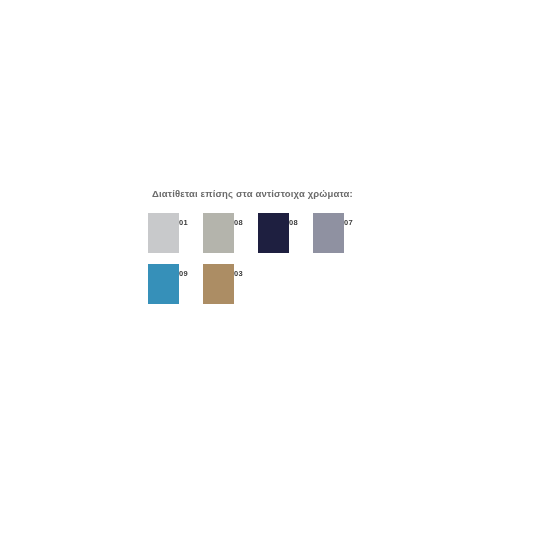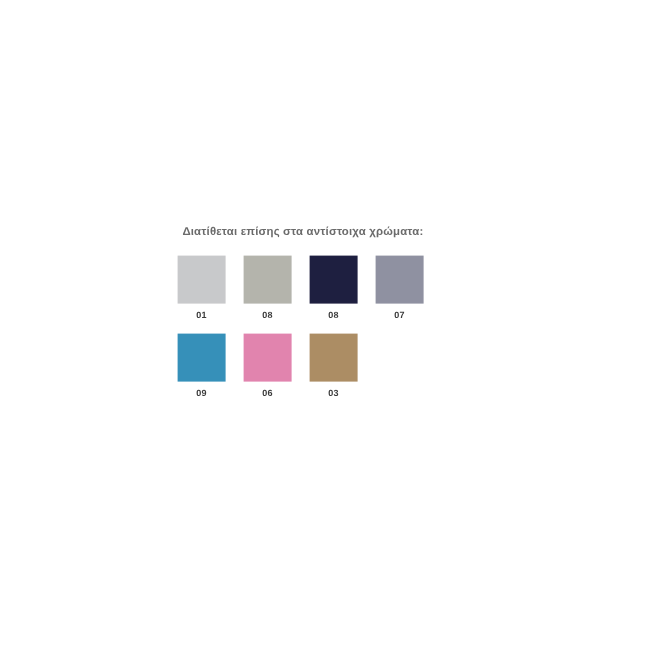--- a/index.html
+++ b/index.html
@@ -40,21 +40,20 @@
     margin-bottom: 11px;
   }
   .swatch-row:last-child {
     margin-bottom: 0;
   }
 
   .swatch-item {
     width: 40px;
     margin-right: 15px;
     display: flex;
-    flex-direction: column;
   }
   .swatch-item:last-child {
     margin-right: 0;
   }
 
   .swatch-chip {
     width: 40px;
     height: 40px;
     display: block;
   }
@@ -96,23 +95,19 @@
         <span class="swatch-label" style="color: rgb(58, 58, 58);">07</span>
       </div>
     </div>
 
     <div class="swatch-row">
       <div class="swatch-item">
         <span class="swatch-chip" style="background-color: rgb(54, 144, 185);"></span>
         <span class="swatch-label" style="color: rgb(58, 58, 58);">09</span>
       </div>
       <div class="swatch-item">
-        <span class="swatch-chip" style="background-color: rgb(225, 132, 174);"></span>
-        <span class="swatch-label" style="color: rgb(58, 58, 58);">06</span>
-      </div>
-      <div class="swatch-item">
         <span class="swatch-chip" style="background-color: rgb(172, 141, 100);"></span>
         <span class="swatch-label" style="color: rgb(58, 58, 58);">03</span>
       </div>
     </div>
 
   </div>
 </div>
 
 </body></html>

